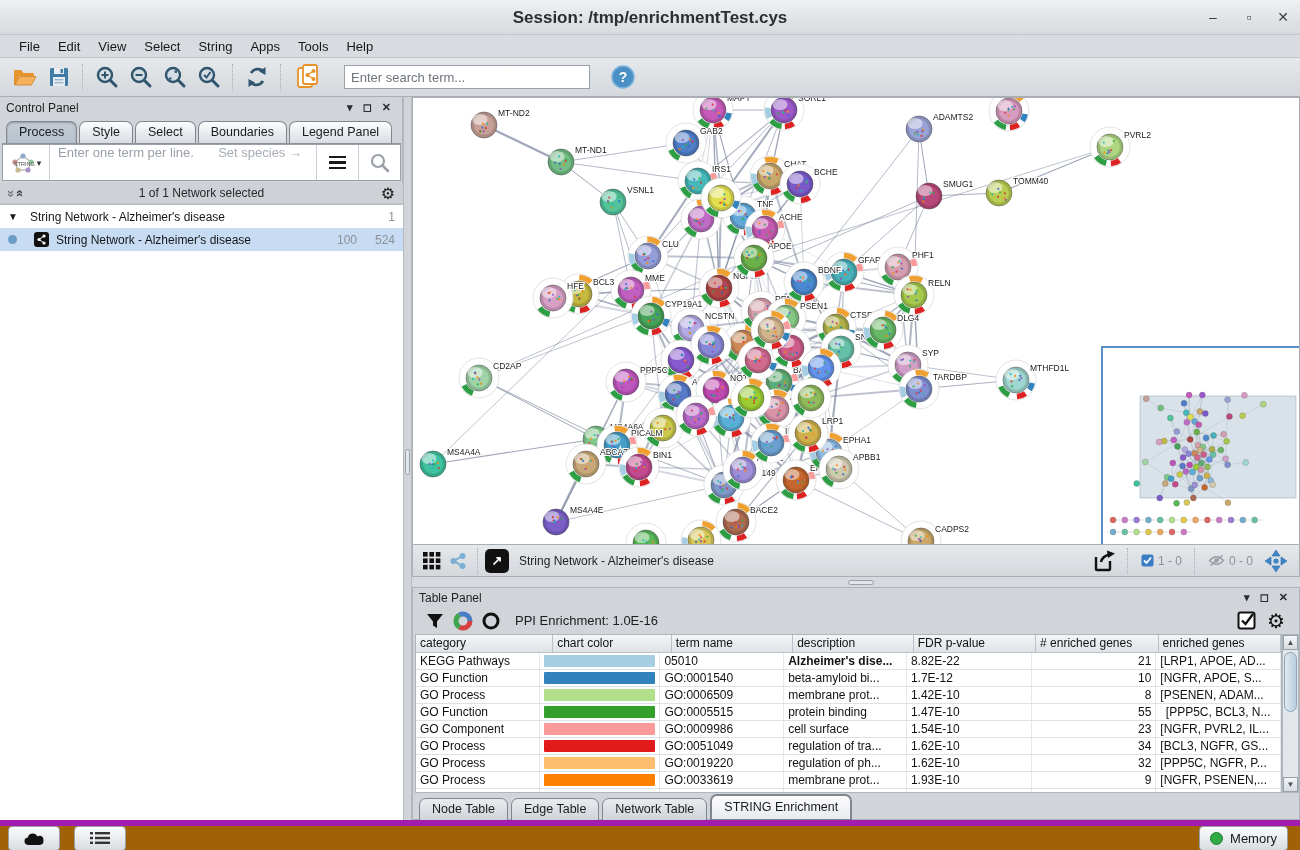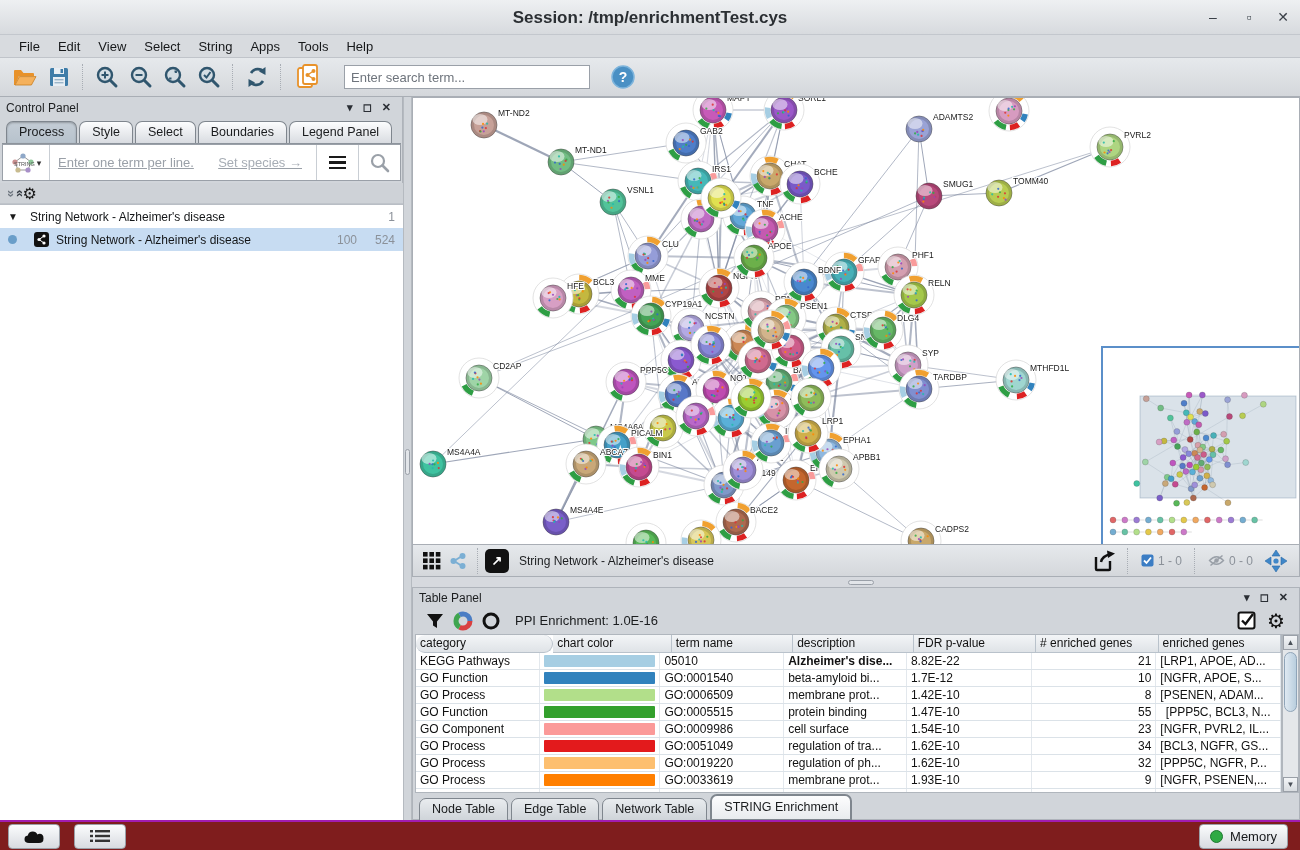--- a/index.html
+++ b/index.html
@@ -19,21 +19,21 @@
   
   #cpanel{left:0;top:97px;width:403px;height:723px;background:#d1d5da;border-right:1px solid #aeb3ba;}
   #cp-header{left:0;top:0;width:100%;height:21px;display:flex;align-items:center;padding:0 6px;}
   #cp-title{font-size:12px;color:#1c1e20;flex:1;}
   .mini-ctl{font-size:11px;color:#2a2e34;padding:0 5px;font-weight:bold;}
   #cp-tabs{left:2px;top:22px;width:399px;height:25px;display:flex;align-items:flex-end;padding-left:4px;border-bottom:1px solid #8d949c;}
   .cp-tab{font-size:12.5px;color:#1a1c1e;padding:3px 12px 4px;border:1px solid #7f868e;border-bottom:none;border-radius:7px 7px 0 0;background:linear-gradient(#fcfdfe,#d9dce1);margin-right:2px;}
   .cp-tab.active{background:linear-gradient(#c4cdd6,#b7c2cc);box-shadow:inset 0 1px 2px rgba(0,0,0,.25);}
   #string-row{left:2px;top:47px;width:399px;height:37px;background:#fff;border:1px solid #9aa0a8;display:flex;align-items:center;}
   #string-logo-cell{width:46px;height:100%;border-right:1px solid #c9ced4;display:flex;align-items:center;justify-content:center;}
-  #string-input{flex:1;height:100%;display:flex;align-items:center;padding:0 8px;font-size:13px;color:#9aa0a8;text-decoration:underline;}
+  #string-input{flex:1;height:100%;display:flex;align-items:flex-start;padding:0 8px;font-size:13px;color:#9aa0a8;}
   #species-hint{margin-left:auto;color:#a7adb5;font-size:13px;padding-right:6px;}
   .sq-btn{width:41px;height:100%;border-left:1px solid #c9ced4;display:flex;align-items:center;justify-content:center;flex-direction:column;}
   .hline{width:17px;height:2.4px;background:#1a1a1a;margin:1.6px 0;}
   #sel-row{left:0;top:86px;width:403px;height:21px;background:#ced2d7;display:flex;align-items:center;padding:0 8px;border-bottom:1px solid #bfc4ca;}
   #sel-status{flex:1;text-align:center;font-size:12px;color:#26282b;}
   .chev{display:inline-block;font-size:13px;color:#6f7780;font-weight:bold;transform:rotate(90deg);} 
   .chev.up{transform:rotate(-90deg);color:#3a4048;}
   #tree-area{left:0;top:107px;width:403px;height:713px;background:#ffffff;border-top:1px solid #b9bec5;}
   .tree-row{display:flex;align-items:center;height:23px;font-size:12px;color:#141618;padding:0 8px;}
   .tree-row.selected{background:#c7dcf2;}
@@ -65,21 +65,21 @@
   .td{border-right:1px solid #e3e8ed;font-size:12px;color:#111;padding:0 4px;white-space:nowrap;overflow:hidden;box-sizing:border-box;line-height:16px;}
   .td.num{text-align:right;}
   .swatch{height:12px;margin-top:2px;border-radius:1px;}
   #tp-scroll{left:869px;top:46px;width:17px;height:159px;background:#e4e7ea;border:1px solid #b0b6bd;}
   .sbarrow{width:15px;height:15px;background:linear-gradient(#f4f6f8,#d8dce0);border:1px solid #9aa0a8;font-size:8px;color:#4a5058;display:flex;align-items:center;justify-content:center;}
   #sb-thumb{left:1px;top:17px;width:13px;height:60px;background:linear-gradient(90deg,#dfe9f2,#b9cede);border:1px solid #8fa4b8;border-radius:7px;}
   #tp-tabs{left:6px;top:207px;width:870px;height:26px;display:flex;align-items:flex-end;}
   .tp-tab{font-size:12.5px;color:#1a1c1e;padding:3px 12px 4px;border:1px solid #7f868e;border-radius:7px 7px 0 0;background:linear-gradient(#e9ecef,#cfd4d9);margin-right:3px;}
   .tp-tab.active{background:linear-gradient(#fdfdfe,#e8ebee);border-width:2px;padding:4px 12px 5px;}
   
-  #statusbar{left:0;top:820px;width:1300px;height:30px;background:#7f1d1d;border-top:2px solid #a21caf;display:flex;align-items:center;padding:0 8px;}
+  #statusbar{left:0;top:820px;width:1300px;height:30px;background:#a16207;border-top:6px solid #a21caf;display:flex;align-items:center;padding:0 8px;}
   .sb-btn{height:23px;min-width:38px;border:1px solid #9aa0a8;border-radius:4px;background:linear-gradient(#fbfcfd,#d8dbe0);display:flex;align-items:center;justify-content:center;margin-right:14px;padding:0 6px;}
   #memory-btn{margin-left:auto;margin-right:4px;height:23px;border:1px solid #9aa0a8;border-radius:4px;background:linear-gradient(#fbfcfd,#d8dbe0);display:flex;align-items:center;padding:0 10px;font-size:13px;color:#16181a;}
   #memory-dot{width:11px;height:11px;border-radius:50%;background:#2faa44;margin-right:7px;border:1px solid #1e7a30;}
   svg{display:block;}
 </style>
 </head>
 <body>
 
 <div id="app">
 
@@ -224,20 +224,21 @@
       <div class="sq-btn">
         <svg width="22" height="22" viewBox="0 0 22 22">
             <circle cx="9" cy="9" r="6" fill="none" stroke="#9aa0a8" stroke-width="2.2"></circle>
             <line x1="13.5" y1="13.5" x2="19" y2="19" stroke="#9aa0a8" stroke-width="2.6" stroke-linecap="round"></line>
           </svg>
       </div>
     </div>
     <div id="sel-row" class="abs">
       <span class="chev">»</span>
       <span class="chev up">»</span>
+      <div id="sel-status">1 of 1 Network selected</div>
       <span style="font-size:16px;color:#1a1a1a;">⚙</span>
     </div>
     <div id="tree-area" class="abs">
       <div class="tree-row">
         <span class="tree-caret">▼</span>
         <span>String Network - Alzheimer's disease</span>
         <span class="tree-count">1</span>
       </div>
       <div class="tree-row selected">
         <span style="width:26px;display:flex;align-items:center;">
@@ -2181,21 +2182,21 @@
       <div class="tbicon" style="width:30px;">
         <svg width="19" height="19" viewBox="0 0 19 19">
             <rect x="1.5" y="1.5" width="16" height="16" rx="2" fill="#fff" stroke="#111" stroke-width="2"></rect>
             <path d="M5 9.5 L8.5 13 L16 3" fill="none" stroke="#111" stroke-width="2.4"></path>
           </svg>
       </div>
       <div class="tbicon" style="width:30px;font-size:20px;color:#111;">⚙</div>
     </div>
     <div id="tp-grid" class="abs">
       <div id="tp-colhead">
-          <div class="th" style="width: 140px; border-radius: 9px;">category</div>
+          <div class="th" style="width: 140px;">category</div>
           <div class="th" style="width: 121px;">chart color</div>
           <div class="th" style="width: 124px;">term name</div>
           <div class="th" style="width: 123px;">description</div>
           <div class="th" style="width: 125px;">FDR p-value</div>
           <div class="th" style="width: 125px;"># enriched genes</div>
           <div class="th" style="width: 125px;">enriched genes</div>
         </div>
       <div id="tp-body">
           <div class="tr">
             <div class="td" style="width: 124px;">KEGG Pathways</div>

